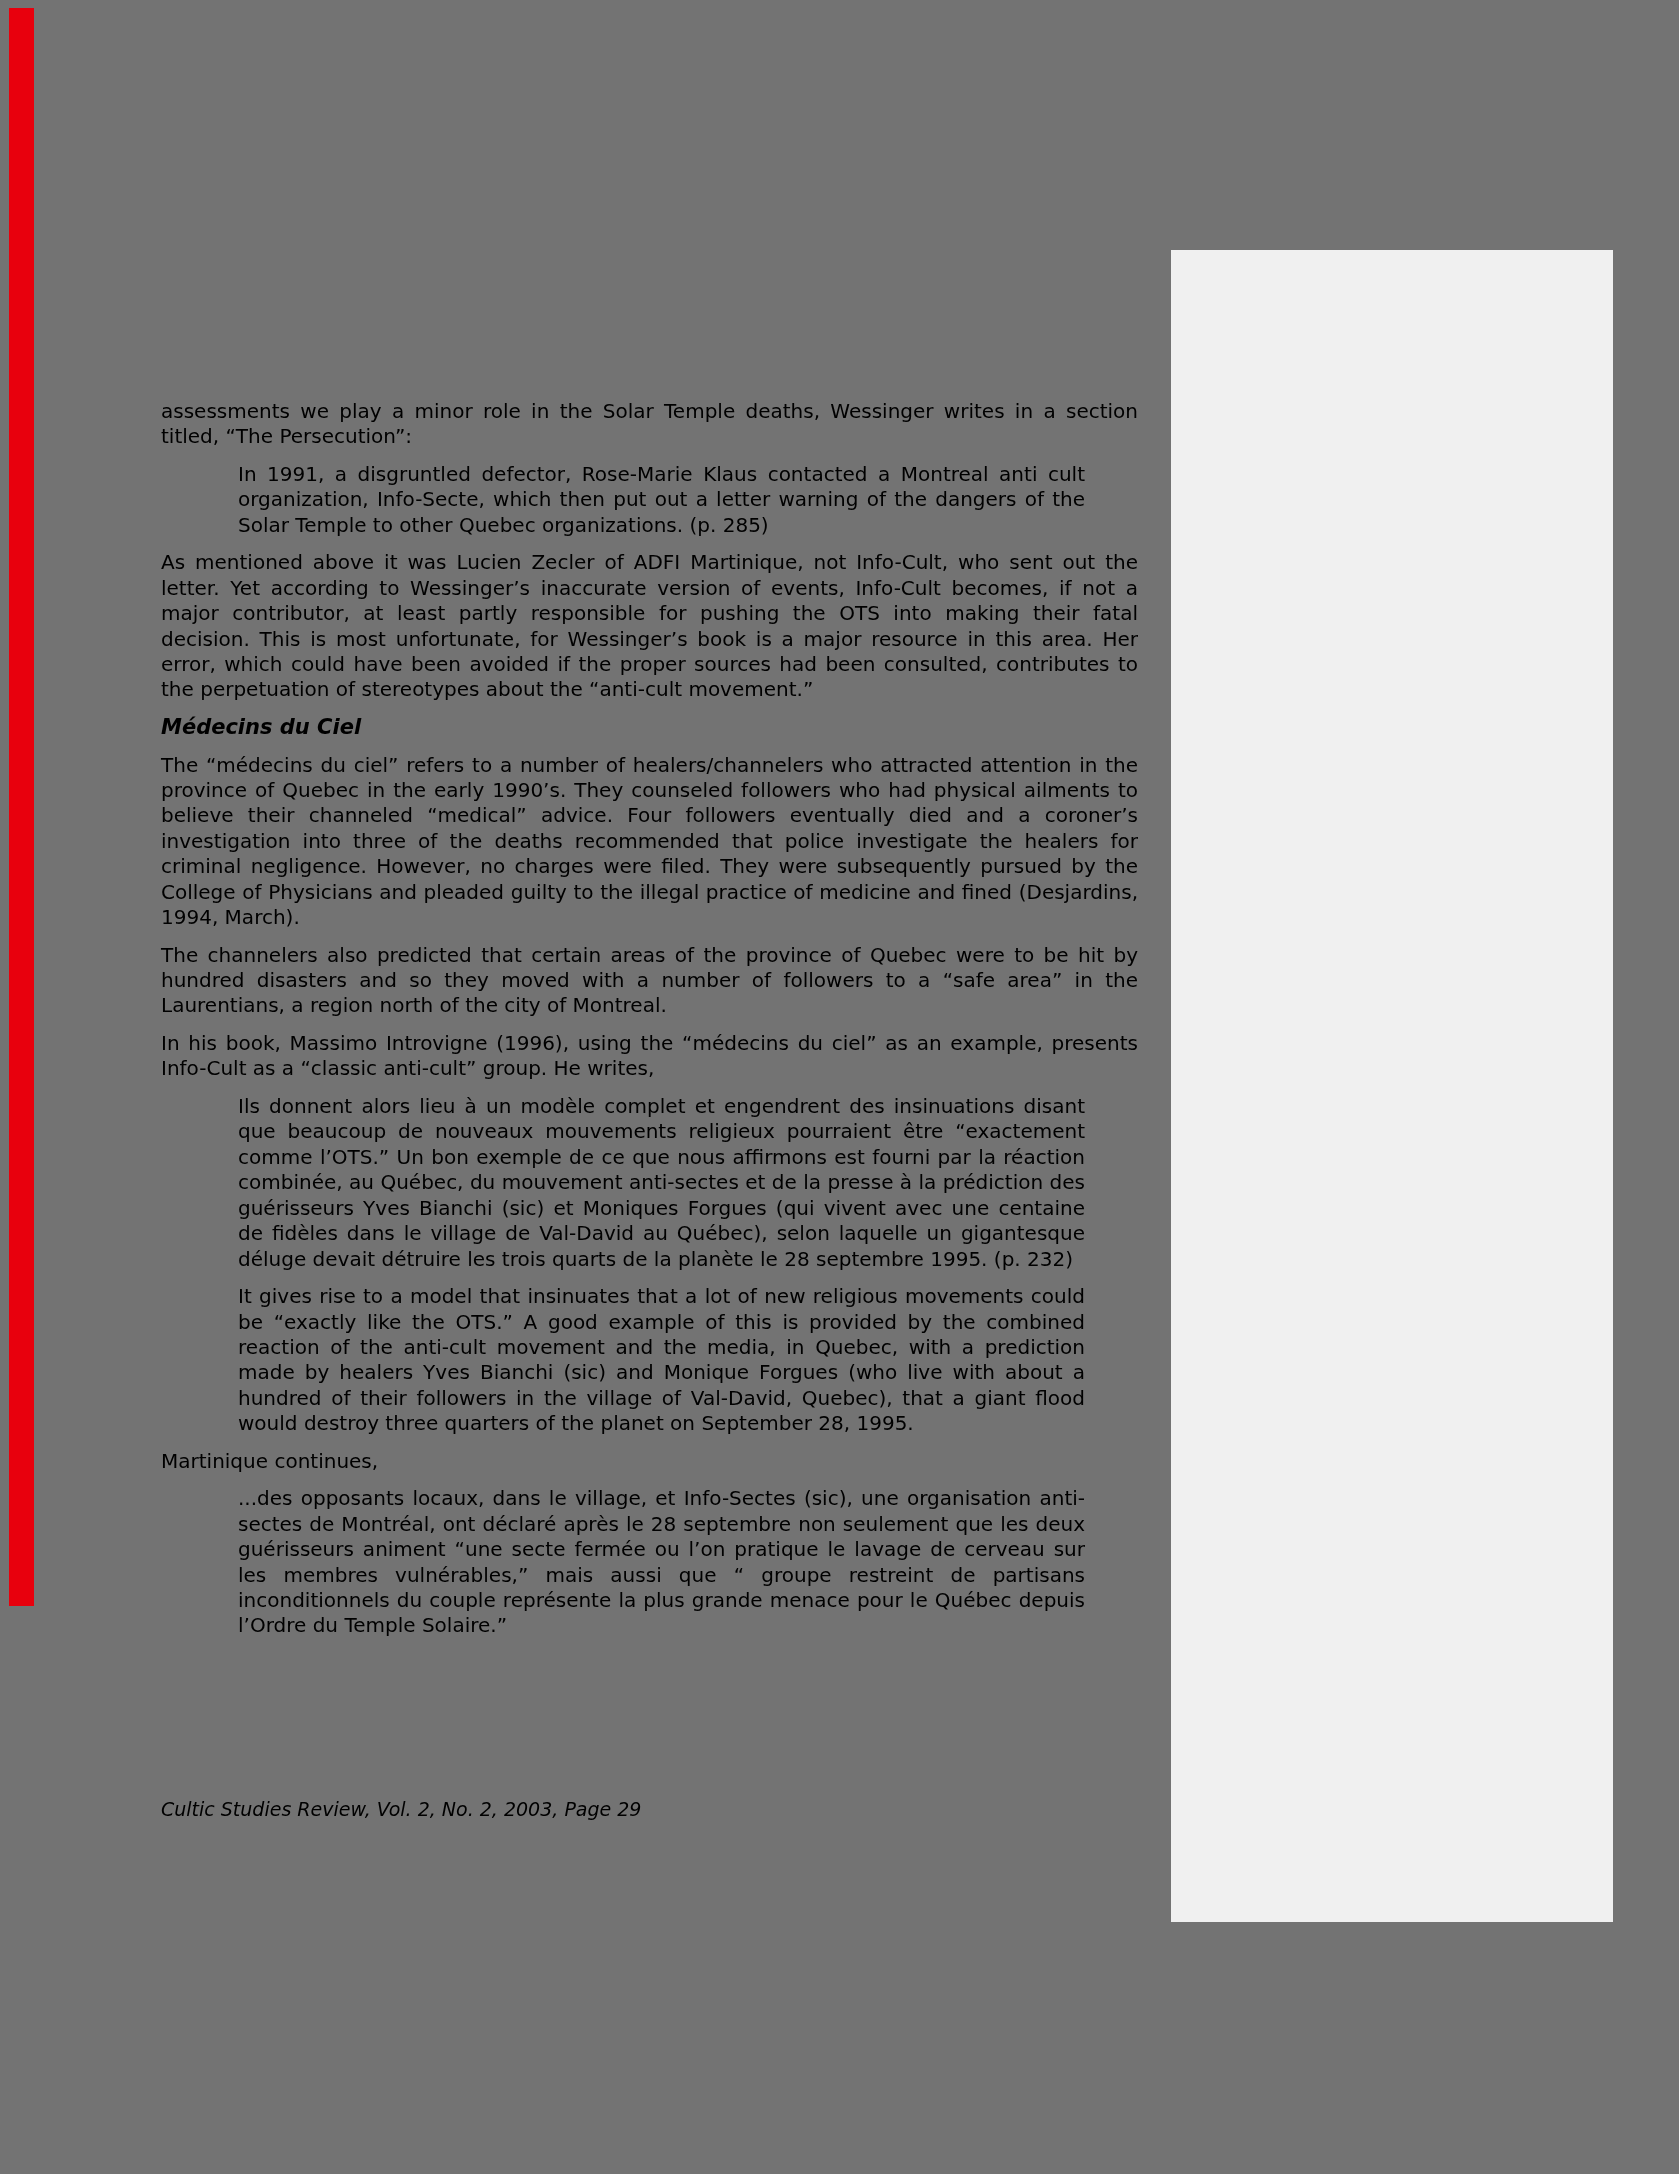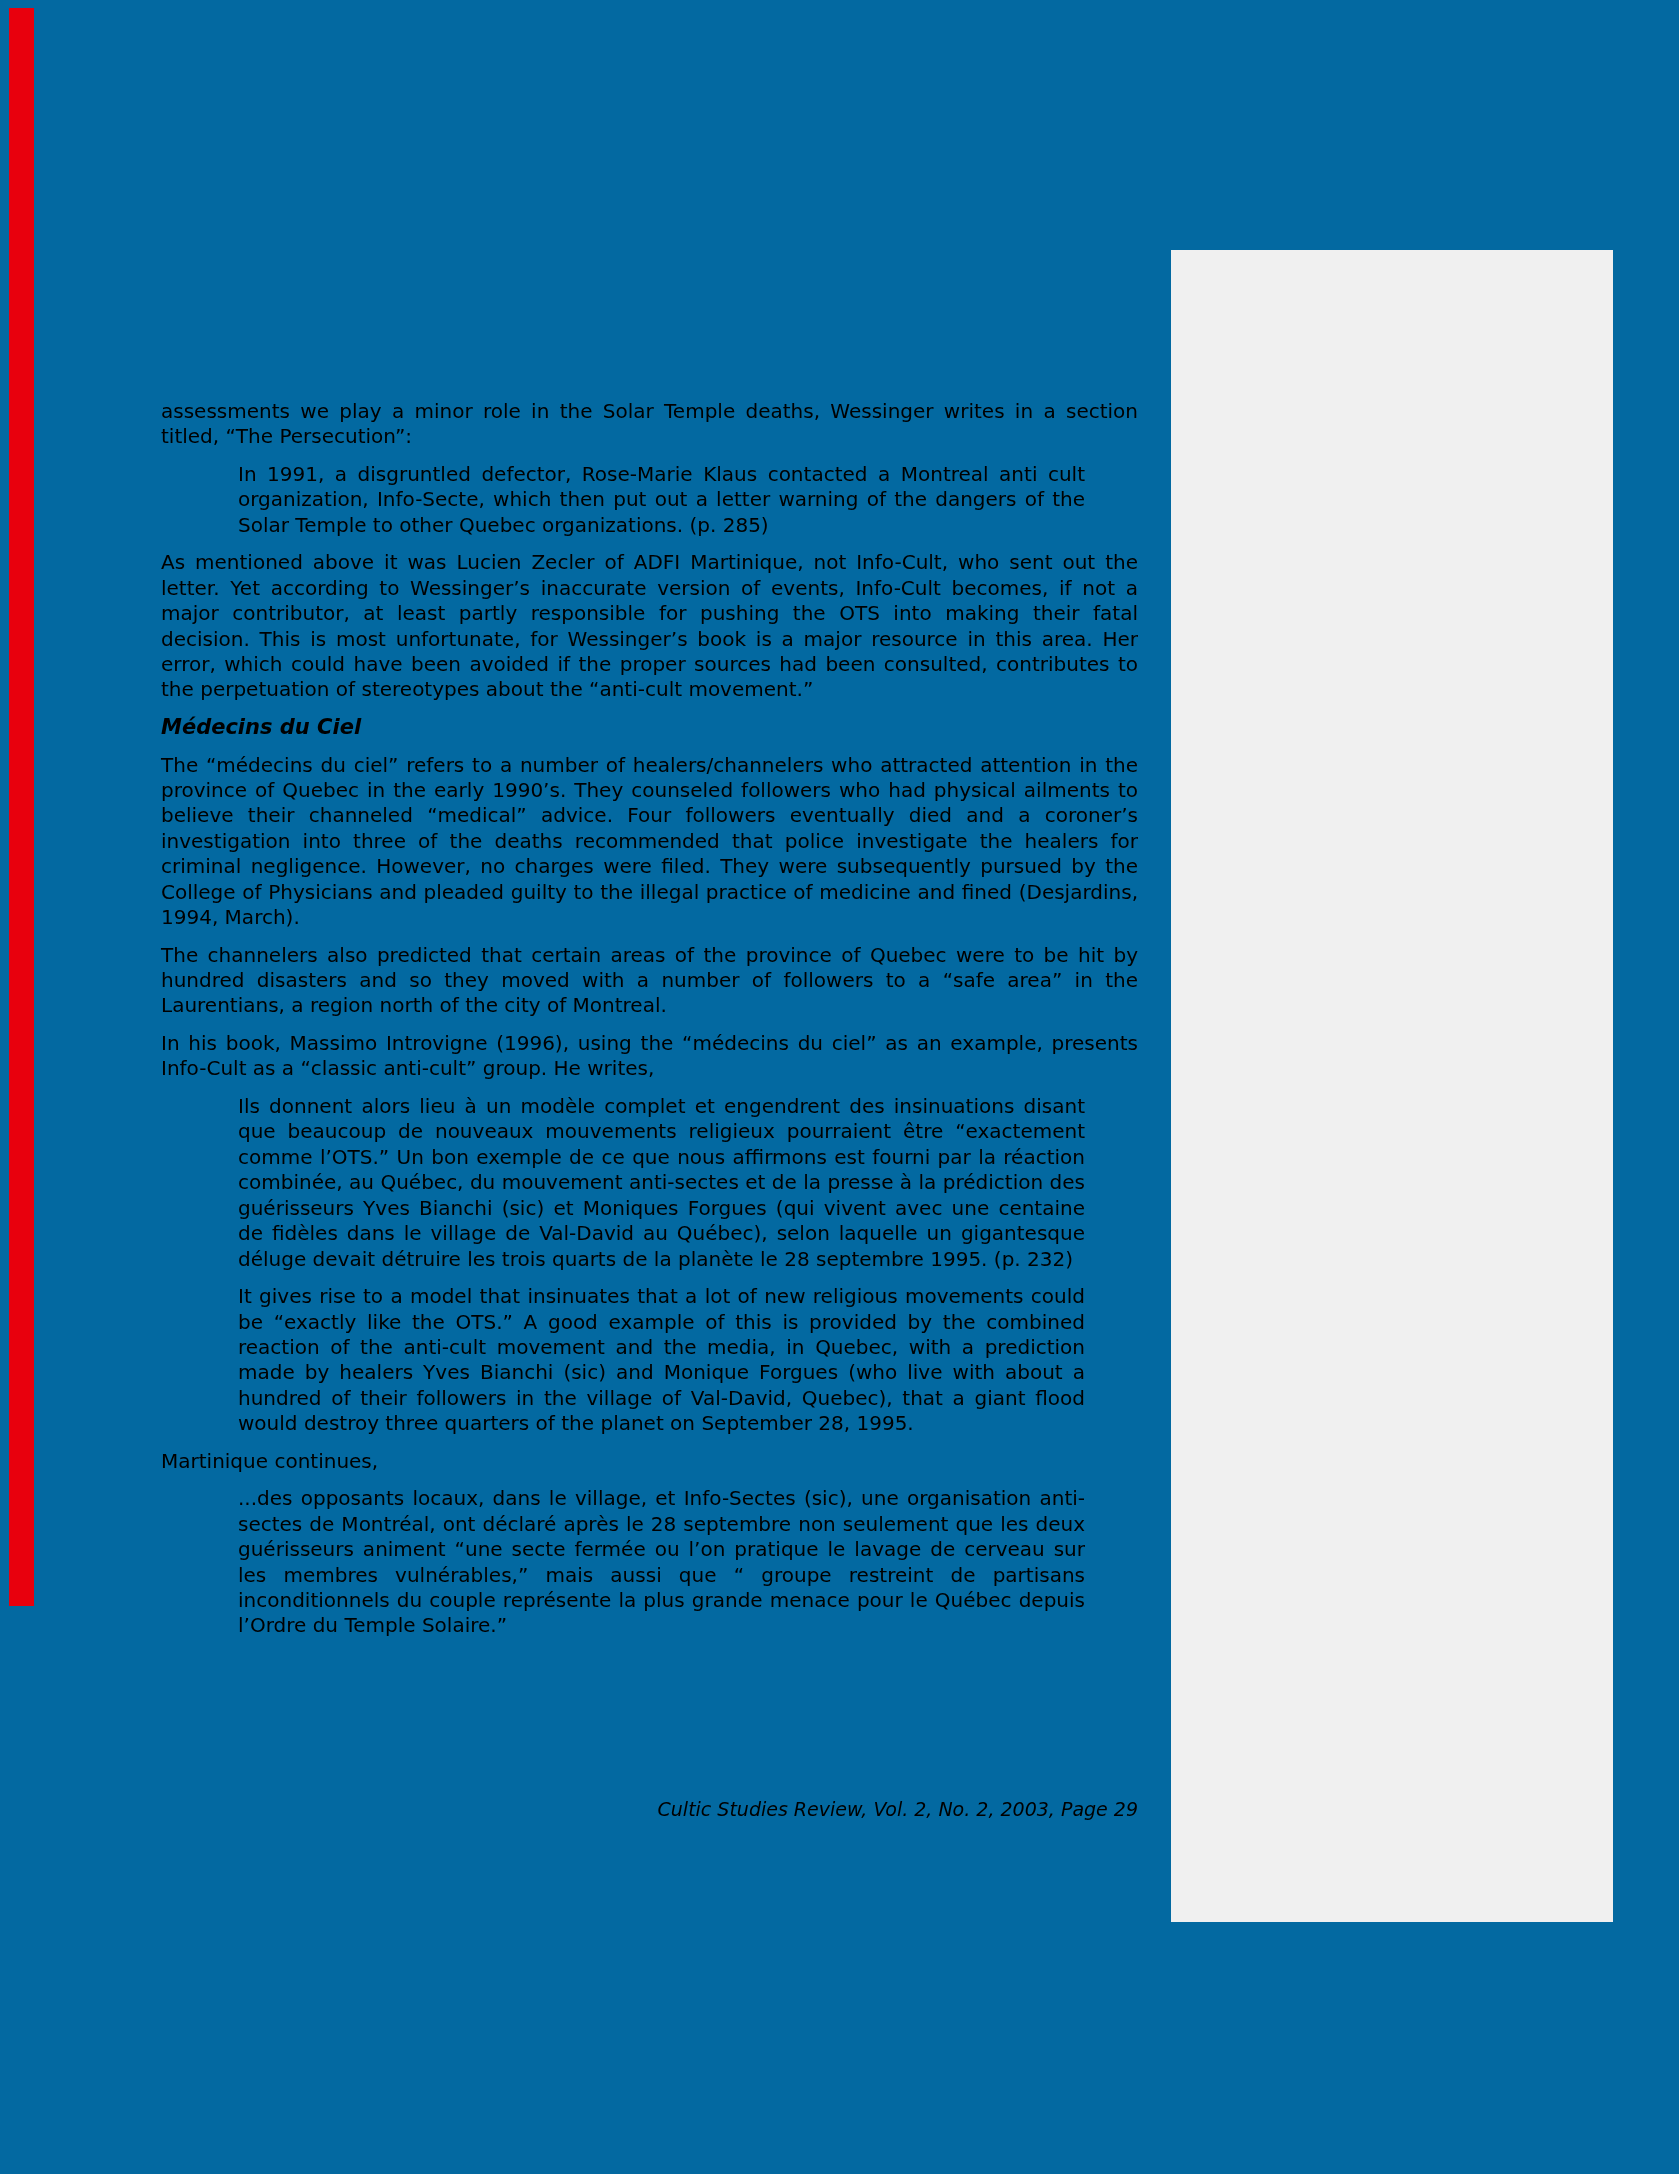--- a/index.html
+++ b/index.html
@@ -49,30 +49,30 @@
     font-style: italic;
     font-size: 21px;
     margin-top: 5.6px;
     text-align: left;
   }
   .footer {
     position: absolute;
     left: 161px;
     top: 1797px;
     width: 977px;
-    text-align: right;
+    text-align: left;
     font-style: italic;
     font-size: 19px;
     line-height: 24.5px;
   }
 </style>
 </head>
 <body>
 
-<div class="page" style="background: #0369a1; color: rgb(0, 0, 0);">
+<div class="page" style="background: #737373; color: rgb(0, 0, 0);">
   <div class="red-bar" style="background: rgb(232, 0, 13);"></div>
   <div class="gray-bar" style="background: rgb(240, 240, 240);"></div>
   <main class="content" id="content">
       <p class="body">assessments we play a minor role in the Solar Temple deaths, Wessinger writes in a section titled, “The Persecution”:</p>
       <p class="quote">In 1991, a disgruntled defector, Rose-Marie Klaus contacted a Montreal anti cult organization, Info-Secte, which then put out a letter warning of the dangers of the Solar Temple to other Quebec organizations. (p. 285)</p>
       <p class="body">As mentioned above it was Lucien Zecler of ADFI Martinique, not Info-Cult, who sent out the letter.  Yet according to Wessinger’s inaccurate version of events, Info-Cult becomes, if not a major contributor, at least partly responsible for pushing the OTS into making their fatal decision.  This is most unfortunate, for Wessinger’s book is a major resource in this area. Her error, which could have been avoided if the proper sources had been consulted, contributes to the perpetuation of stereotypes about the “anti-cult movement.”</p>
       <p class="heading">Médecins du Ciel</p>
       <p class="body">The “médecins du ciel” refers to a number of healers/channelers who attracted attention in the province of Quebec in the early 1990’s. They counseled followers who had physical ailments to believe their channeled “medical” advice.  Four followers eventually died and a coroner’s investigation into three of the deaths recommended that police investigate the healers for criminal negligence. However, no charges were filed. They were subsequently pursued by the College of Physicians and pleaded guilty to the illegal practice of medicine and fined (Desjardins, 1994, March).</p>
       <p class="body">The channelers also predicted that certain areas of the province of Quebec were to be hit by hundred disasters and so they moved with a number of followers to a “safe area” in the Laurentians, a region north of the city of Montreal.</p>
       <p class="body">In his book, Massimo Introvigne (1996), using the “médecins du ciel” as an example, presents Info-Cult as a “classic anti-cult” group. He writes,</p>

